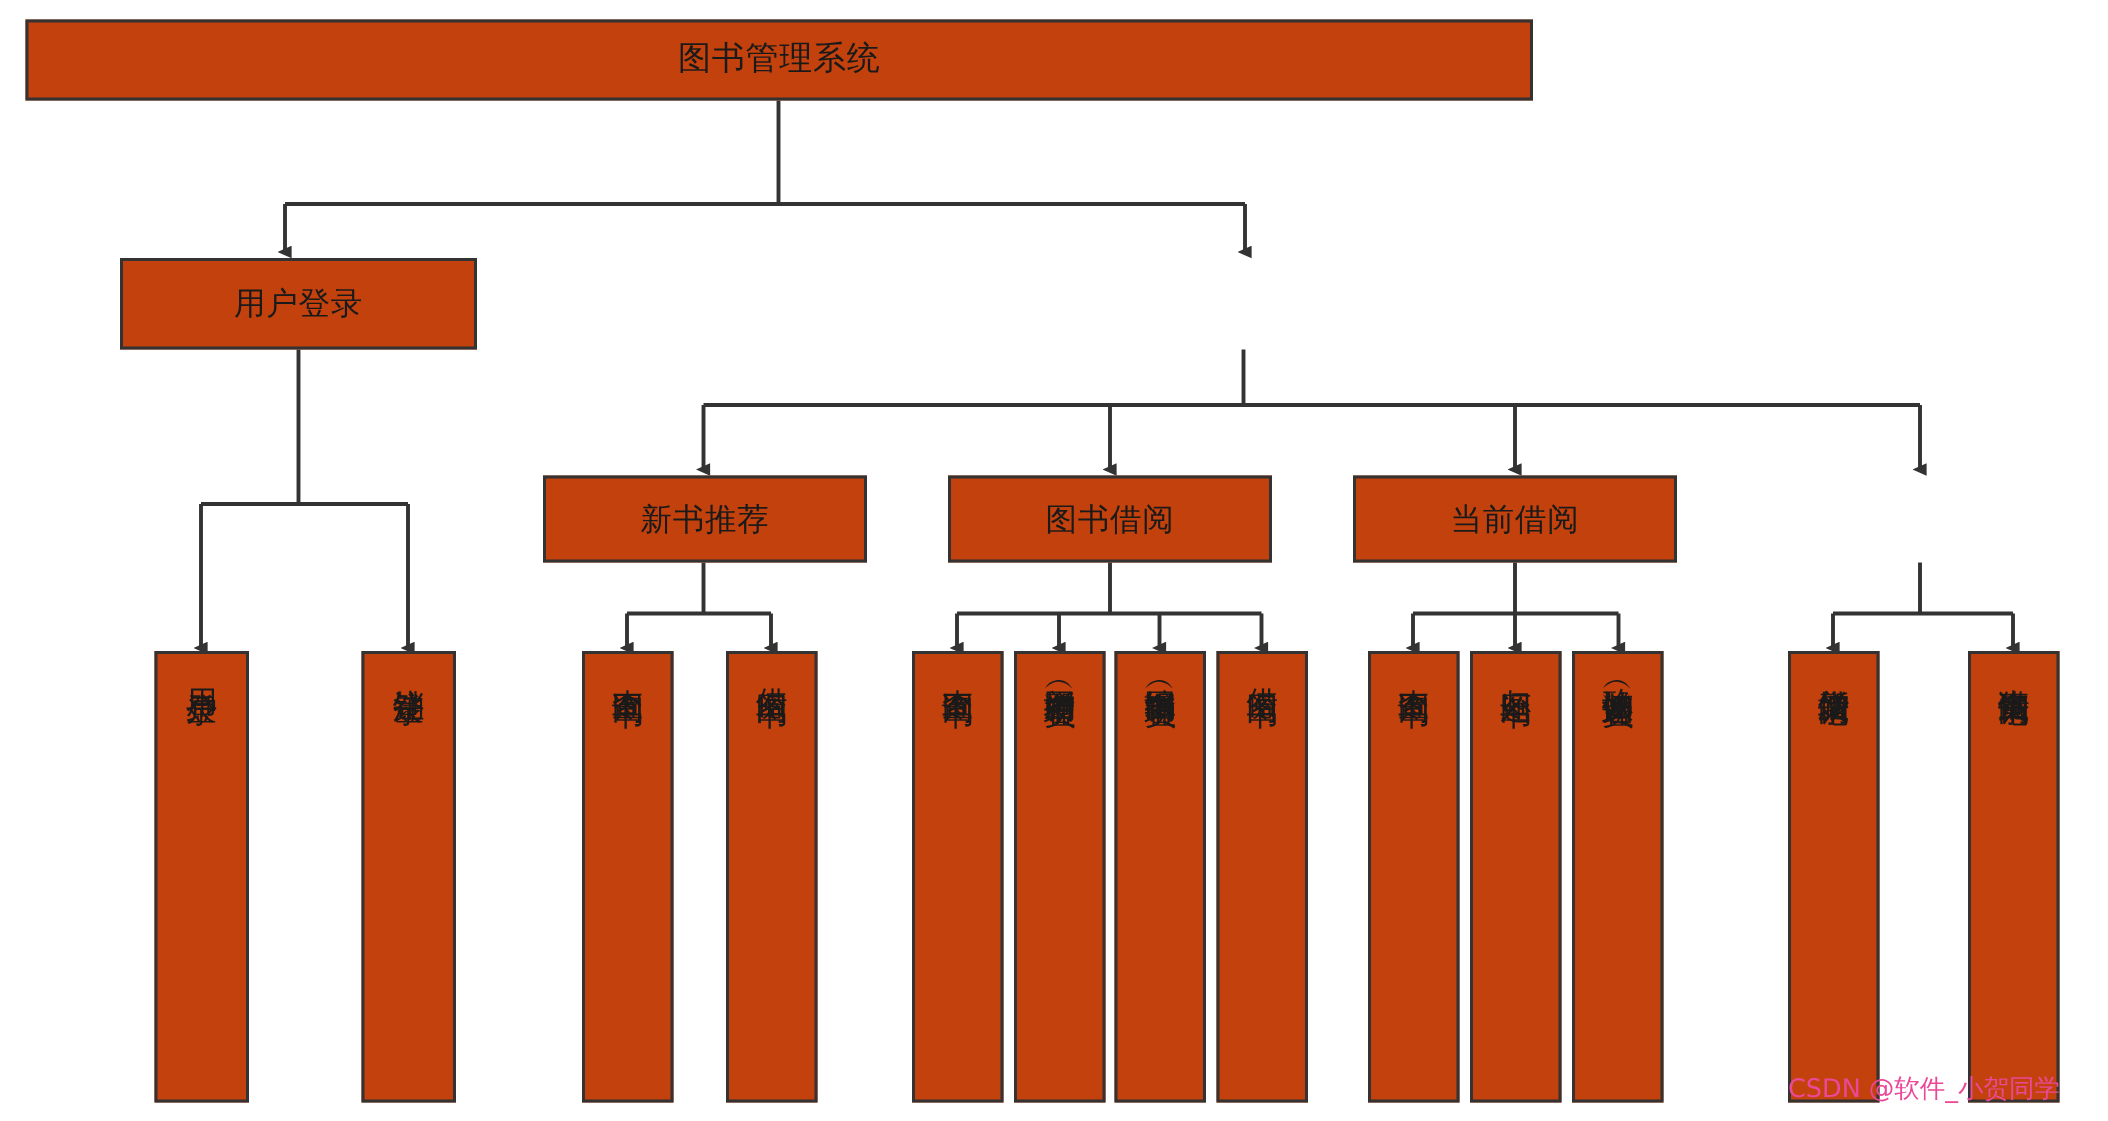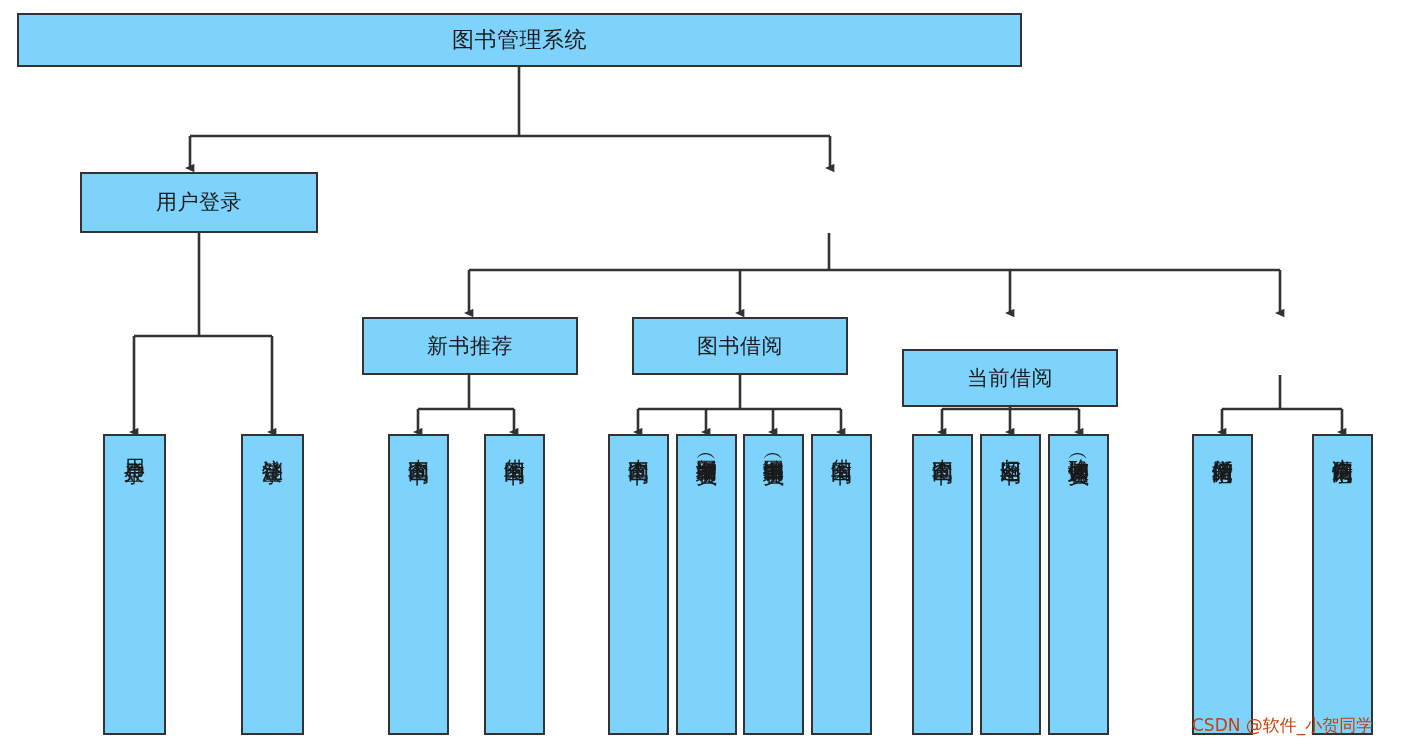--- a/index.html
+++ b/index.html
@@ -20,21 +20,21 @@
     left: 0;
     top: 0;
     width: 1405px;
     height: 747px;
     pointer-events: none;
   }
   .node {
     position: absolute;
     box-sizing: border-box;
     border: 2px solid #333333;
-    background: #7dd3fc;
+    background: #c2410c;
     display: flex;
     align-items: center;
     justify-content: center;
     color: #1a1a1a;
   }
   .node .lbl {
     display: block;
     text-align: center;
     line-height: 1.18;
     white-space: pre;
@@ -62,21 +62,21 @@
     text-align: left;
   }
   .node.v.tall .lbl {
     letter-spacing: 1px;
   }
   .watermark {
     position: absolute;
     left: 1192px;
     top: 714px;
     font-size: 17px;
-    color: #c2410c;
+    color: #ec4899;
     white-space: nowrap;
     font-family: "DejaVu Sans", "Liberation Sans", sans-serif;
   }
 </style>
 </head>
 <body>
 
 <div id="canvas">
 
   <svg class="edges" viewBox="0 0 1405 747">
@@ -136,21 +136,21 @@
   <div class="node h" style="left:80px; top:172px; width:238px; height:61px;">
     <span class="lbl">用户登录</span>
   </div>
 
   <div class="node h" style="left:362px; top:317px; width:216px; height:58px;">
     <span class="lbl">新书推荐</span>
   </div>
   <div class="node h" style="left:632px; top:317px; width:216px; height:58px;">
     <span class="lbl">图书借阅</span>
   </div>
-  <div class="node h" style="left:902px; top:317px; width:216px; height:58px;margin-top:32px;">
+  <div class="node h" style="left:902px; top:317px; width:216px; height:58px;">
     <span class="lbl">当前借阅</span>
   </div>
 
   <div class="node v" style="left:103px; top:434px; width:63px; height:301px;">
     <span class="lbl">用户登录</span>
   </div>
   <div class="node v" style="left:241px; top:434px; width:63px; height:301px;">
     <span class="lbl">注销登录</span>
   </div>
 

